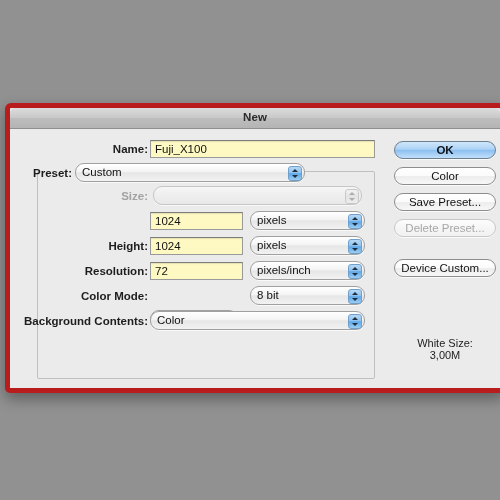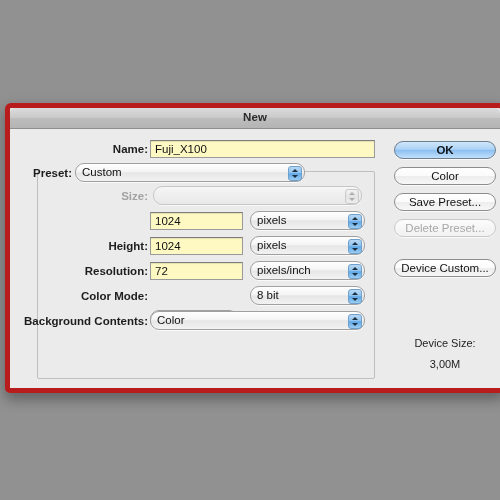--- a/index.html
+++ b/index.html
@@ -278,17 +278,17 @@
           <i class="dn"></i>
       </span>
     </div>
 
     <div class="btn default" style="top:12px;">OK</div>
     <div class="btn" style="top:38px;">Color</div>
     <div class="btn" style="top:64px;">Save Preset...</div>
     <div class="btn disabled" style="top:90px;">Delete Preset...</div>
     <div class="btn" style="top:130px;">Device Custom...</div>
 
-    <div class="imgsize" style="top:208px;">Device Size:</div>
-    <div class="imgsize" style="top:229px;">3,00M</div>
+    <div class="imgsize" style="top:208px;">White Size:</div>
+    <div class="imgsize" style="top:220px;">3,00M</div>
 
   </div>
 </div>
 
 </body></html>

